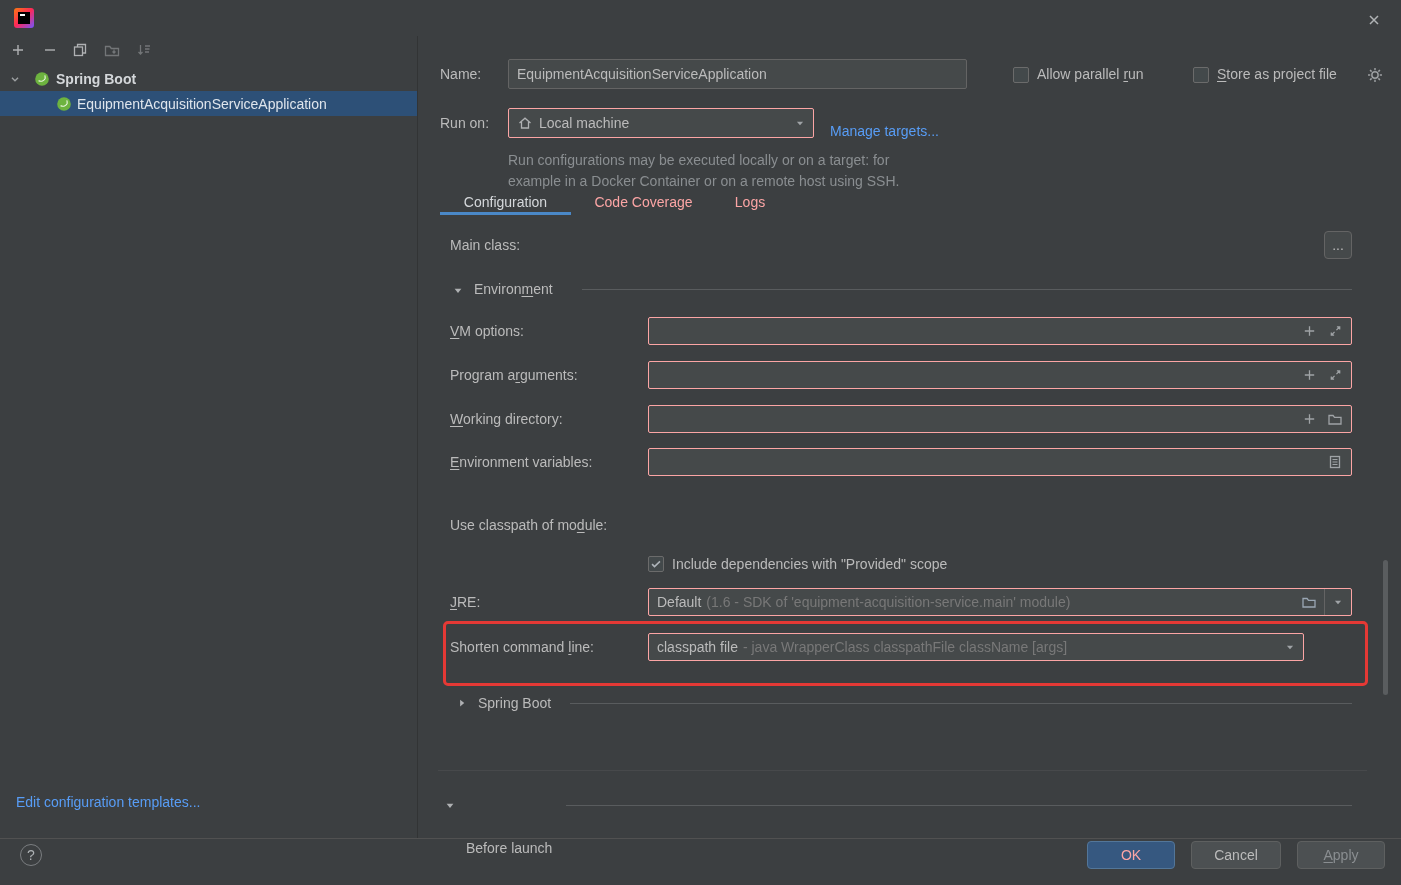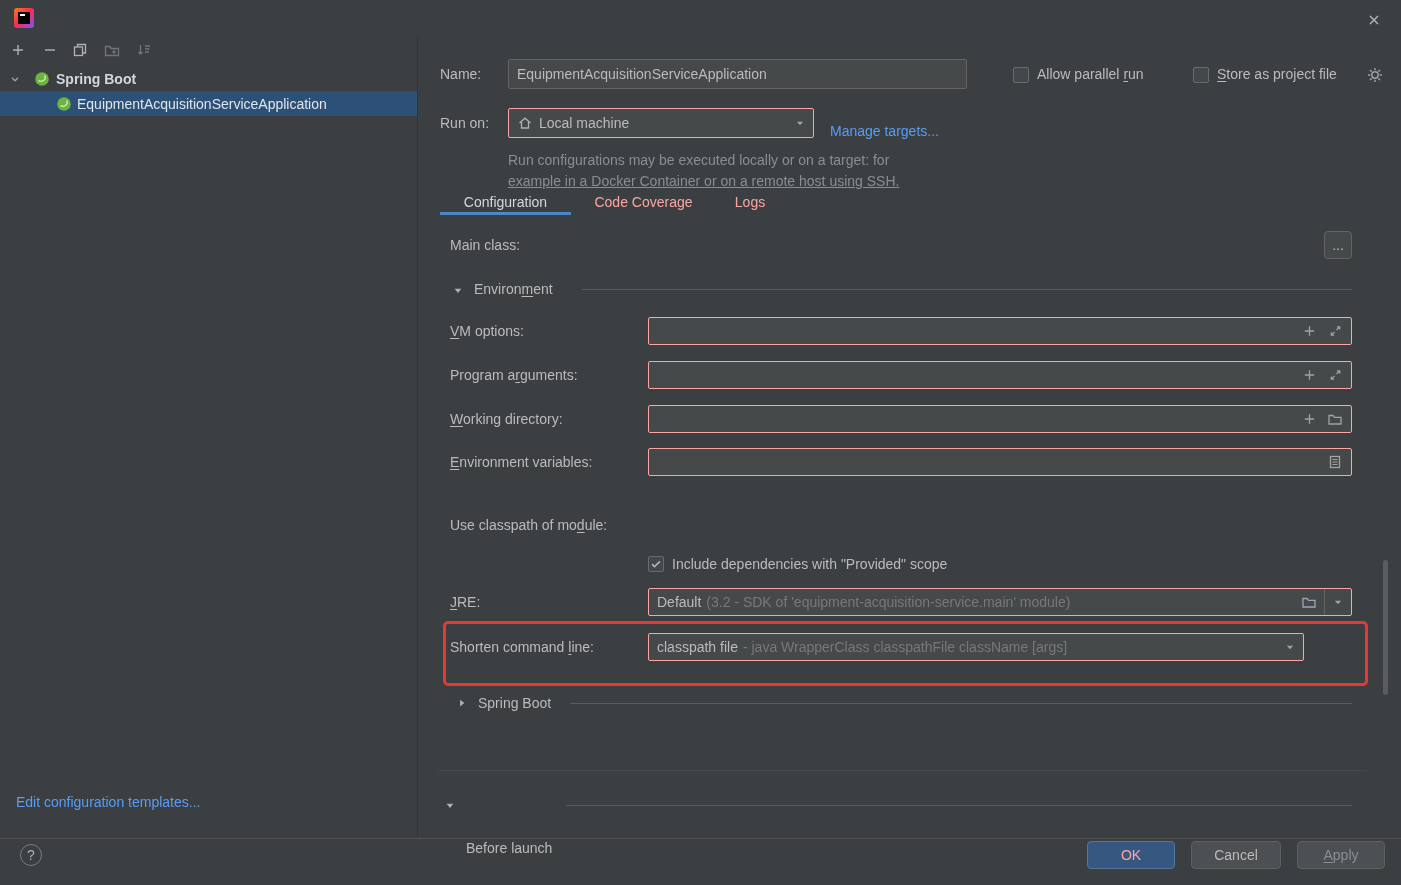--- a/index.html
+++ b/index.html
@@ -187,21 +187,21 @@
     <span class="val">Local machine</span>
     <span class="combo-arrow">
         <svg class="ico" width="14" height="14">
           <use href="#i-arr"></use>
         </svg>
       </span>
   </div>
   <div class="abs link lbl30" style="left:830px;top:92px;margin-top:24px;">Manage targets...</div>
 
   <div class="abs" style="left:508px;top:150px;line-height:21px;color:#8a8e91;">Run configurations may be executed locally or on a target: for</div>
-  <div class="abs" style="left:508px;top:171px;line-height:21px;color:#8a8e91;text-decoration:underline;">example in a Docker Container or on a remote host using SSH.</div>
+  <div class="abs" style="left:508px;top:171px;line-height:21px;color:#8a8e91;">example in a Docker Container or on a remote host using SSH.</div>
 
   <div class="tab" style="left:440px;top:191px;width:131px;color:#d5d8db;">Configuration</div>
   <div class="tab" style="left:579px;top:191px;width:129px;">Code Coverage</div>
   <div class="tab" style="left:716px;top:191px;width:68px;">Logs</div>
   <div class="abs" style="left:440px;top:212px;width:131px;height:3px;background:#4a88c7;"></div>
 
   <div class="abs lbl" style="left:450px;top:231px;">Main class:</div>
   <div class="btn" style="left:1324px;top:231px;width:28px;background:#45494a;border-color:#646464;">...</div>
 
   <div class="abs" style="left:452px;top:285px;color:#afb1b3;cursor:pointer;">
@@ -268,21 +268,21 @@
   <div class="cbx" style="left:648px;top:556px;color:#aeb4ba;">
     <svg class="ico" width="14" height="14">
         <use href="#i-check"></use>
       </svg>
   </div>
   <div class="abs lbl30" style="left:672px;top:549px;">Include dependencies with "Provided" scope</div>
 
   <div class="abs lbl" style="left:450px;top:588px;"><u>J</u>RE:</div>
   <div class="field" style="left:648px;top:588px;width:704px;height:28px;cursor:pointer;">
     <span class="val">Default</span>
-    <span class="hint" style="margin-left:-1px;">(3.2 - SDK of 'equipment-acquisition-service.main' module)</span>
+    <span class="hint" style="margin-left:-1px;">(1.6 - SDK of 'equipment-acquisition-service.main' module)</span>
     <span class="field-ico" style="right:34px;color:#9aa7b4;">
         <svg class="ico" width="16" height="16">
           <use href="#i-folder"></use>
         </svg>
       </span>
     <span style="position:absolute;right:0;top:0;bottom:0;width:26px;border-left:1px solid #646464;display:flex;align-items:center;justify-content:center;color:#9fa3a6;">
         <svg class="ico" width="14" height="14">
           <use href="#i-arr"></use>
         </svg>
       </span>

